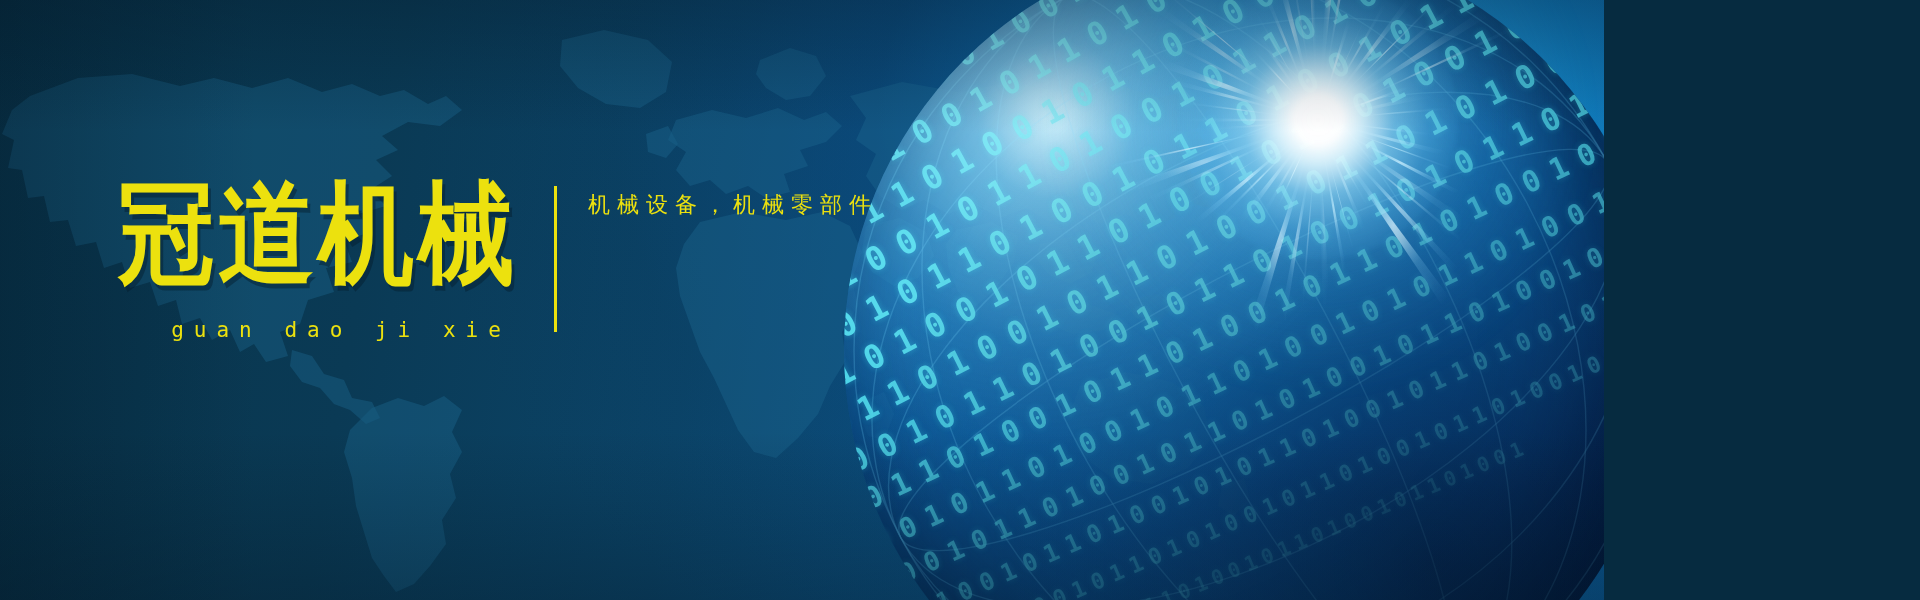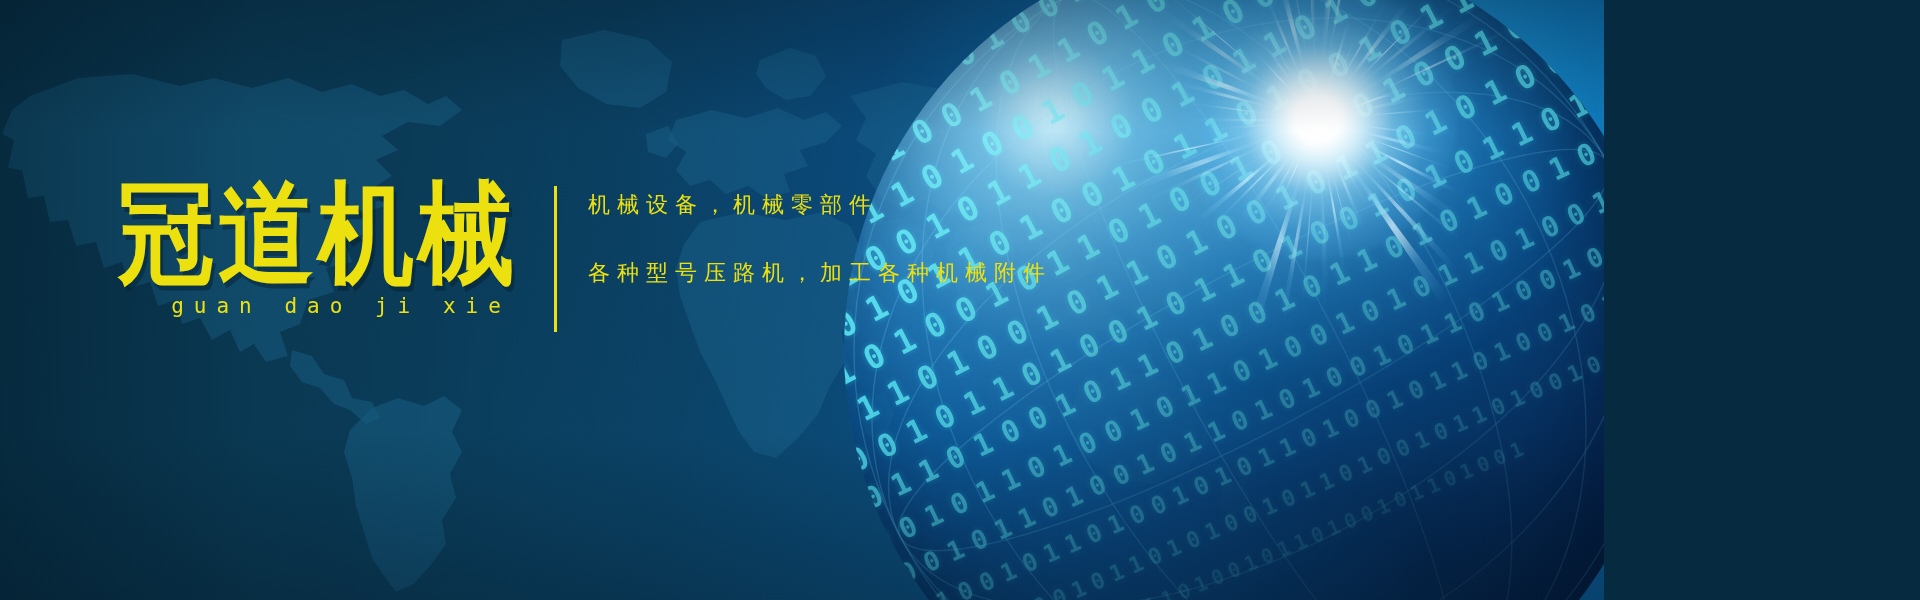--- a/index.html
+++ b/index.html
@@ -138,21 +138,21 @@
     font-weight:700;
     line-height:1.0;
     color:#ece10e;
     letter-spacing:4px;
     text-shadow:3px 4px 0 rgba(4,28,45,0.45);
     transform:scaleY(1.16);
     transform-origin:left top;
     white-space:nowrap;
   }
   .brand-py{
-    margin-top:20px;
+    margin-top:44px;
     font-family:"DejaVu Sans Mono","Liberation Mono",monospace;
     font-size:21px;
     font-weight:400;
     color:#ece10e;
     letter-spacing:10px;
     text-align:center;
     padding-left:16px;
     white-space:nowrap;
   }
 
@@ -362,17 +362,16 @@
 
     <div class="brand">
       <div class="brand-cn">冠道机械</div>
       <div class="brand-py">guan dao ji xie</div>
     </div>
 
     <div class="divider"></div>
 
     <div class="taglines">
       <div class="tagline">机械设备，机械零部件</div>
-      <div class="tagline">各种型号压路机，加工各种机械附件</div>
     </div>
 
   </div>
 </div>
 
 </body></html>

